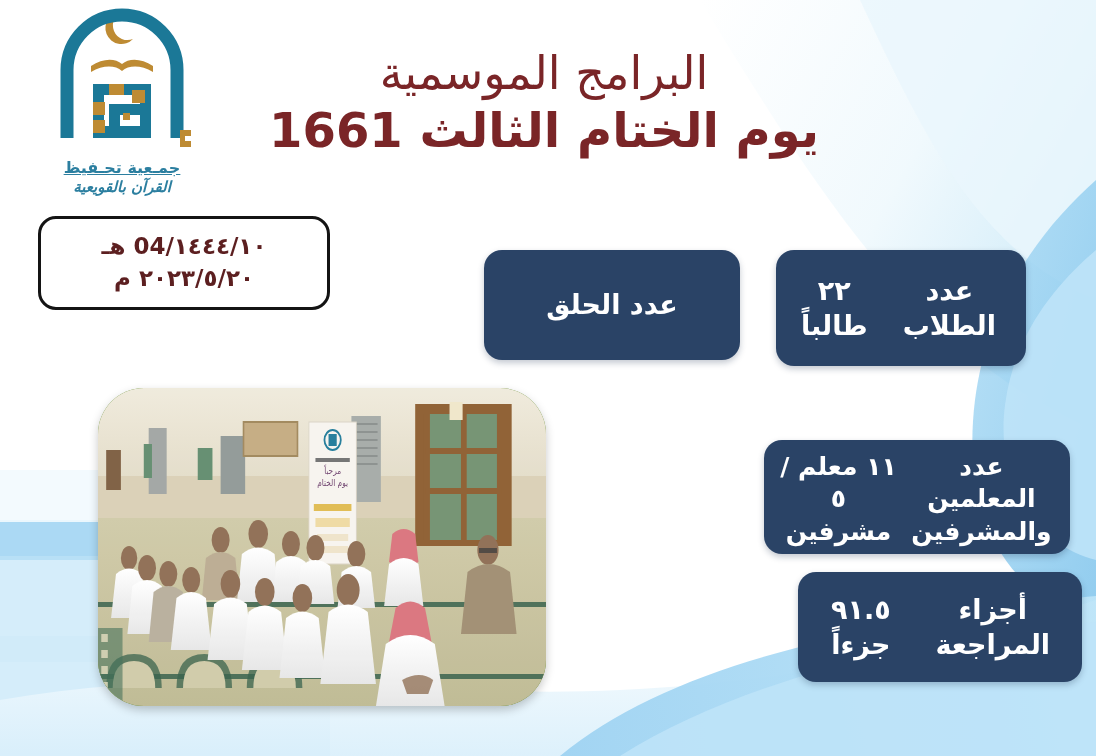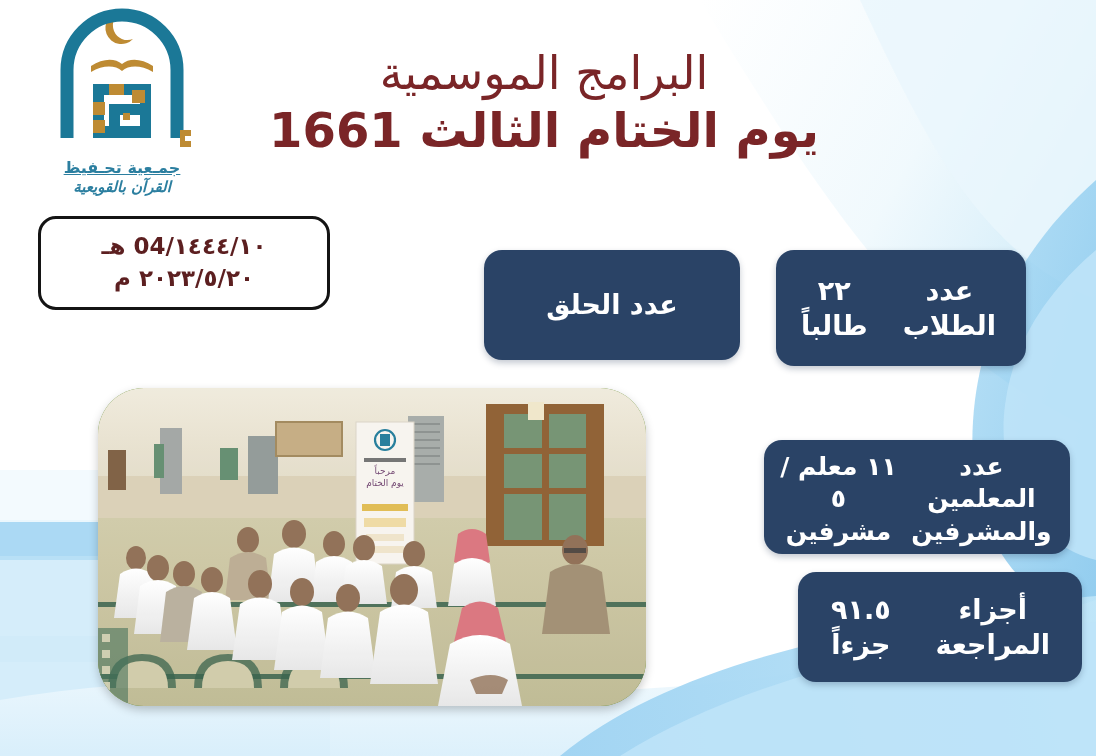--- a/index.html
+++ b/index.html
@@ -93,21 +93,21 @@
   #stat-students{left:776px;top:250px;width:250px;height:116px;}
   #stat-teachers{left:764px;top:440px;width:306px;height:114px;align-items:flex-end;}
   #stat-parts{left:798px;top:572px;width:284px;height:110px;}
 
   #stat-teachers .label{font-size:25px;}
   #stat-teachers .value{font-size:25px;}
 
   
   .photo-frame{
     position:absolute;left:98px;top:388px;
-    width:548px;height:318px;
+    width:448px;height:318px;
     border-radius:46px;
     overflow:hidden;
     box-shadow:0 4px 10px rgba(0,0,0,.22);
     background:#4d7c0f;
   }
   .photo-svg{width:100%;height:100%;display:block;}
 </style>
 </head>
 <body>
 

